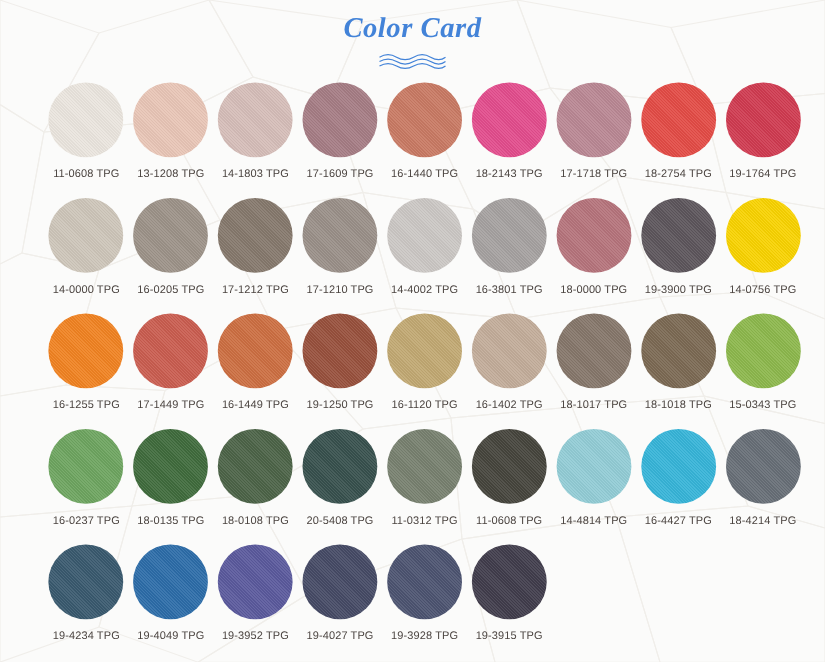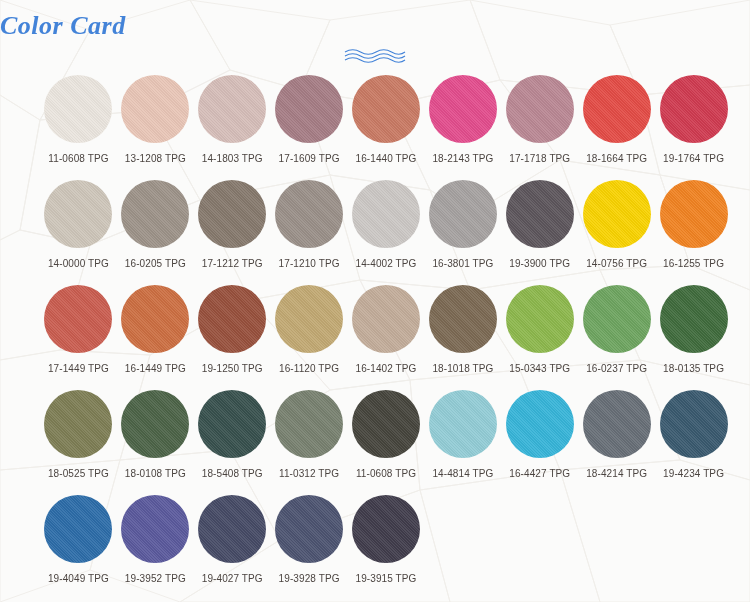--- a/index.html
+++ b/index.html
@@ -29,20 +29,21 @@
     position: relative;
     z-index: 1;
     width: 750px;
     height: 602px;
     box-sizing: border-box;
   }
 
   
   .header {
     padding-top: 12px;
+    text-align: center;
   }
   .card-title {
     font-family: "Liberation Serif", serif;
     font-style: italic;
     font-weight: bold;
     font-size: 26px;
     letter-spacing: 0.5px;
     color: #4383d8;
     line-height: 1.1;
     margin: 0;
@@ -203,21 +204,21 @@
       <div class="cell">
         <div class="swatch-wrap">
           <div class="swatch" style="background-color: rgb(185, 135, 147);"></div>
         </div>
         <div class="swatch-code">17-1718 TPG</div>
       </div>
       <div class="cell">
         <div class="swatch-wrap">
           <div class="swatch" style="background-color: rgb(227, 75, 69);"></div>
         </div>
-        <div class="swatch-code">18-1664 TPG</div>
+        <div class="swatch-code">18-2754 TPG</div>
       </div>
       <div class="cell">
         <div class="swatch-wrap">
           <div class="swatch" style="background-color: rgb(207, 58, 80);"></div>
         </div>
         <div class="swatch-code">19-1764 TPG</div>
       </div>
       <div class="cell">
         <div class="swatch-wrap">
           <div class="swatch" style="background-color: rgb(205, 197, 185);"></div>
@@ -249,20 +250,26 @@
         <div class="swatch-code">14-4002 TPG</div>
       </div>
       <div class="cell">
         <div class="swatch-wrap">
           <div class="swatch" style="background-color: rgb(165, 161, 160);"></div>
         </div>
         <div class="swatch-code">16-3801 TPG</div>
       </div>
       <div class="cell">
         <div class="swatch-wrap">
+          <div class="swatch" style="background-color: rgb(181, 115, 123);"></div>
+        </div>
+        <div class="swatch-code">18-0000 TPG</div>
+      </div>
+      <div class="cell">
+        <div class="swatch-wrap">
           <div class="swatch" style="background-color: rgb(92, 85, 91);"></div>
         </div>
         <div class="swatch-code">19-3900 TPG</div>
       </div>
       <div class="cell">
         <div class="swatch-wrap">
           <div class="swatch" style="background-color: rgb(248, 210, 0);"></div>
         </div>
         <div class="swatch-code">14-0756 TPG</div>
       </div>
@@ -297,20 +304,26 @@
         <div class="swatch-code">16-1120 TPG</div>
       </div>
       <div class="cell">
         <div class="swatch-wrap">
           <div class="swatch" style="background-color: rgb(194, 172, 153);"></div>
         </div>
         <div class="swatch-code">16-1402 TPG</div>
       </div>
       <div class="cell">
         <div class="swatch-wrap">
+          <div class="swatch" style="background-color: rgb(133, 118, 106);"></div>
+        </div>
+        <div class="swatch-code">18-1017 TPG</div>
+      </div>
+      <div class="cell">
+        <div class="swatch-wrap">
           <div class="swatch" style="background-color: rgb(123, 105, 83);"></div>
         </div>
         <div class="swatch-code">18-1018 TPG</div>
       </div>
       <div class="cell">
         <div class="swatch-wrap">
           <div class="swatch" style="background-color: rgb(140, 183, 76);"></div>
         </div>
         <div class="swatch-code">15-0343 TPG</div>
       </div>
@@ -321,35 +334,29 @@
         <div class="swatch-code">16-0237 TPG</div>
       </div>
       <div class="cell">
         <div class="swatch-wrap">
           <div class="swatch" style="background-color: rgb(63, 107, 60);"></div>
         </div>
         <div class="swatch-code">18-0135 TPG</div>
       </div>
       <div class="cell">
         <div class="swatch-wrap">
-          <div class="swatch" style="background-color: rgb(125, 125, 84);"></div>
-        </div>
-        <div class="swatch-code">18-0525 TPG</div>
-      </div>
-      <div class="cell">
-        <div class="swatch-wrap">
           <div class="swatch" style="background-color: rgb(76, 99, 71);"></div>
         </div>
         <div class="swatch-code">18-0108 TPG</div>
       </div>
       <div class="cell">
         <div class="swatch-wrap">
           <div class="swatch" style="background-color: rgb(55, 80, 77);"></div>
         </div>
-        <div class="swatch-code">18-5408 TPG</div>
+        <div class="swatch-code">20-5408 TPG</div>
       </div>
       <div class="cell">
         <div class="swatch-wrap">
           <div class="swatch" style="background-color: rgb(119, 128, 111);"></div>
         </div>
         <div class="swatch-code">11-0312 TPG</div>
       </div>
       <div class="cell">
         <div class="swatch-wrap">
           <div class="swatch" style="background-color: rgb(69, 68, 60);"></div>

